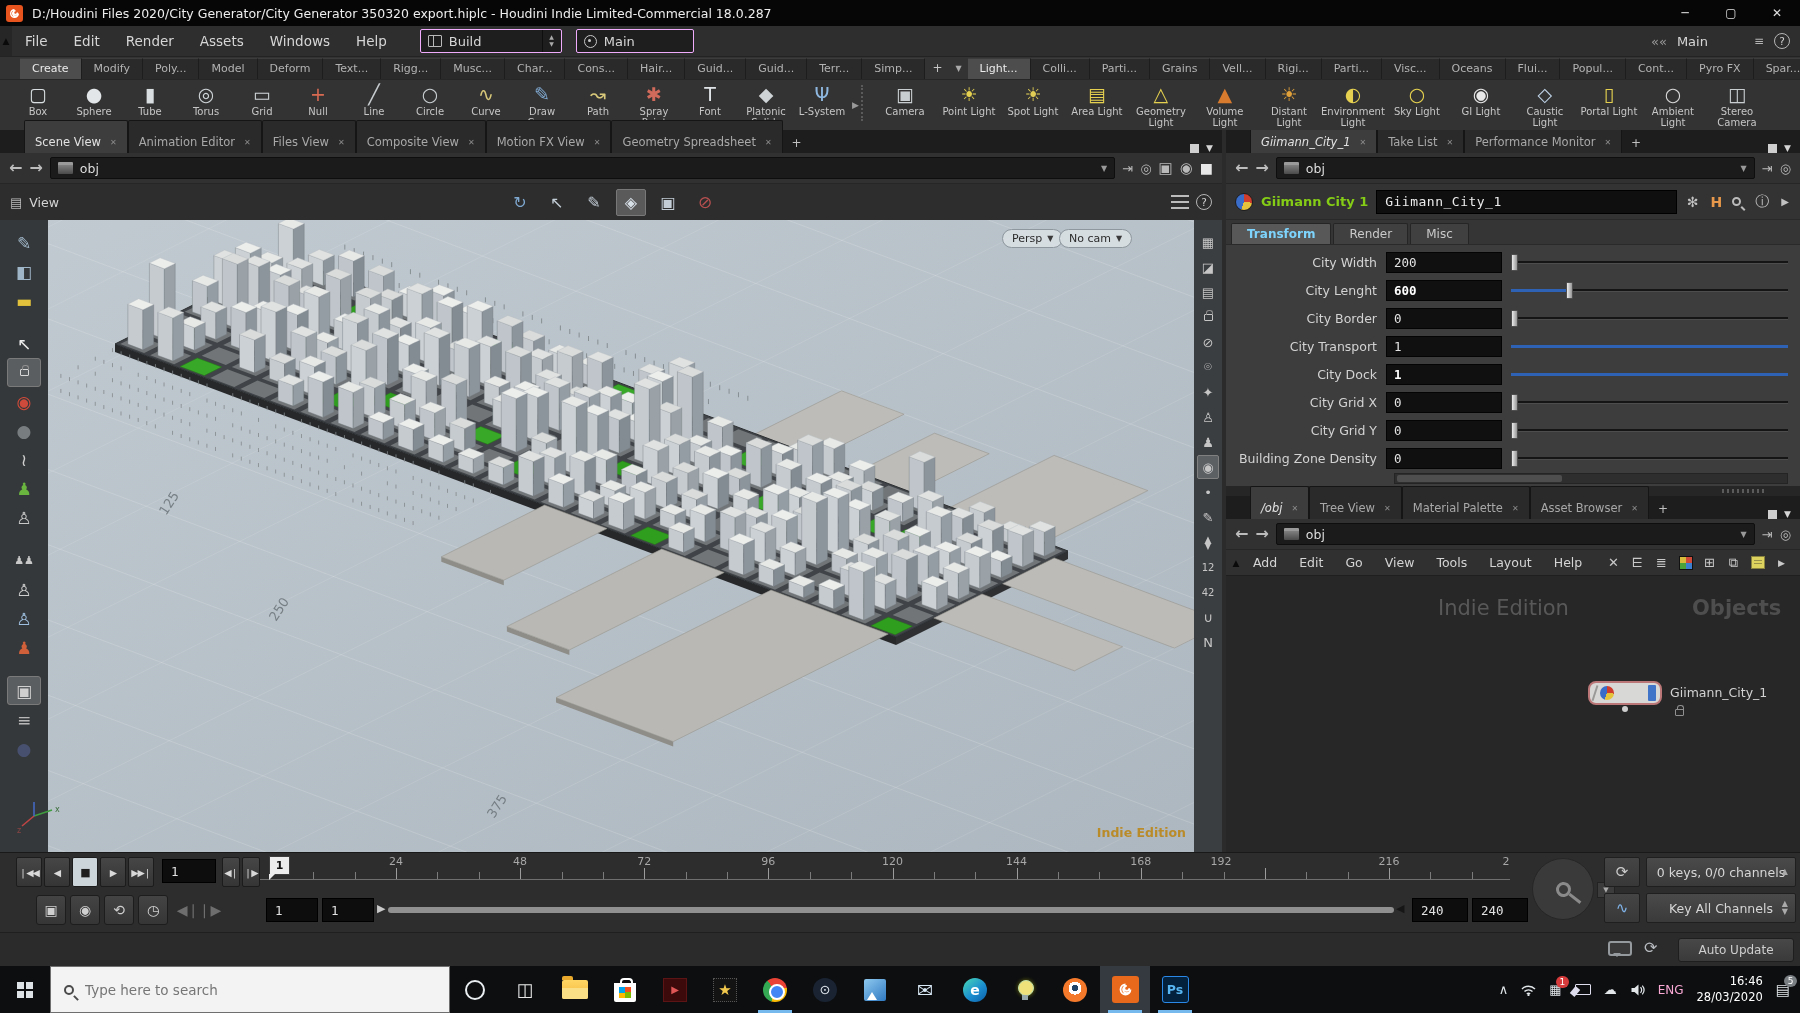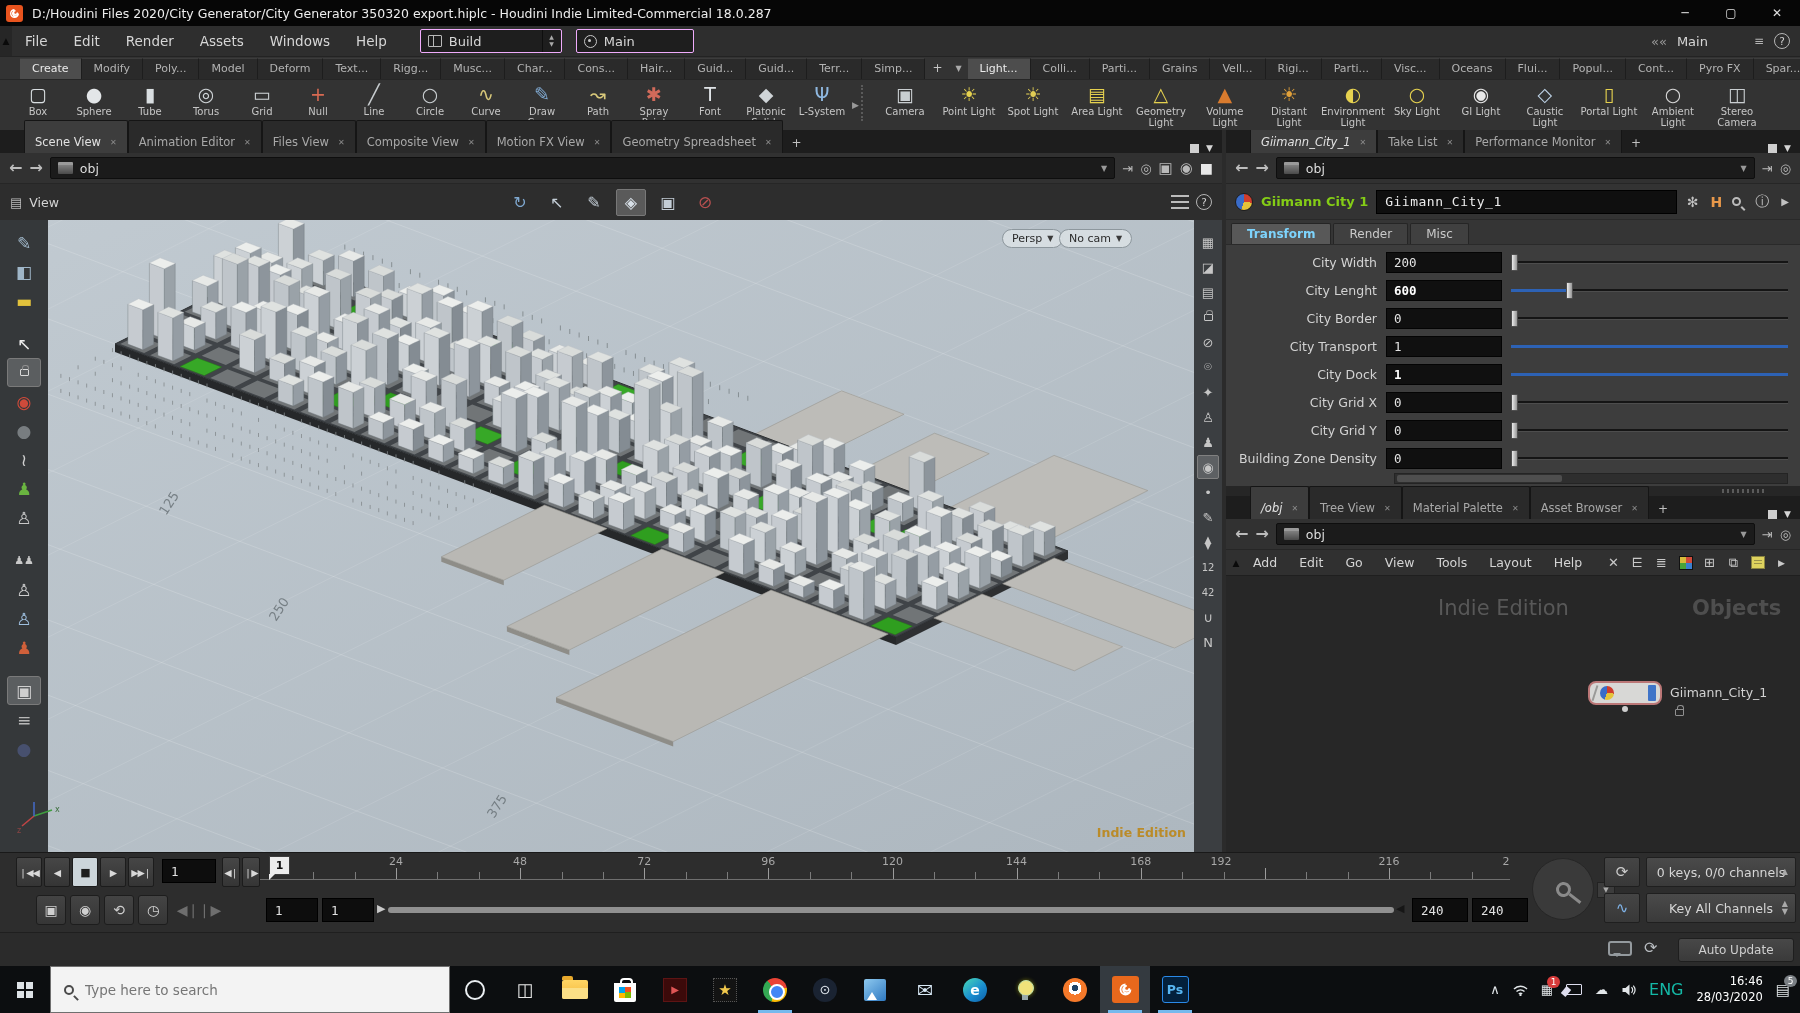--- a/index.html
+++ b/index.html
@@ -1940,21 +1940,21 @@
       <span class="trayicon">
           <span class="monitor"></span>
         </span>
       <span class="trayicon">☁</span>
       <span class="trayicon">
         <svg width="15" height="14" viewBox="0 0 15 14">
             <path d="M1.5 5h3l4-3.4v10.8L4.5 9h-3z" fill="#e2e6e9"></path>
             <path d="M10.5 4.2a4.4 4.4 0 0 1 0 5.6 M12.3 2.6a7 7 0 0 1 0 8.8" stroke="#e2e6e9" fill="none" stroke-width="1.2"></path>
           </svg>
       </span>
-      <span style="color:#14b8a6;font-size:16px">ENG</span>
+      <span style="color:#f9a8d4;font-size:12px">ENG</span>
       <div id="clockblk">
         <div>16:46</div>
         <div>28/03/2020</div>
       </div>
       <span class="trayicon" style="font-size:15px">▤<span class="badge" style="border-radius:50%;background:#7a7f84">5</span></span>
     </div>
   </div>
 </div>
 
 </body></html>

